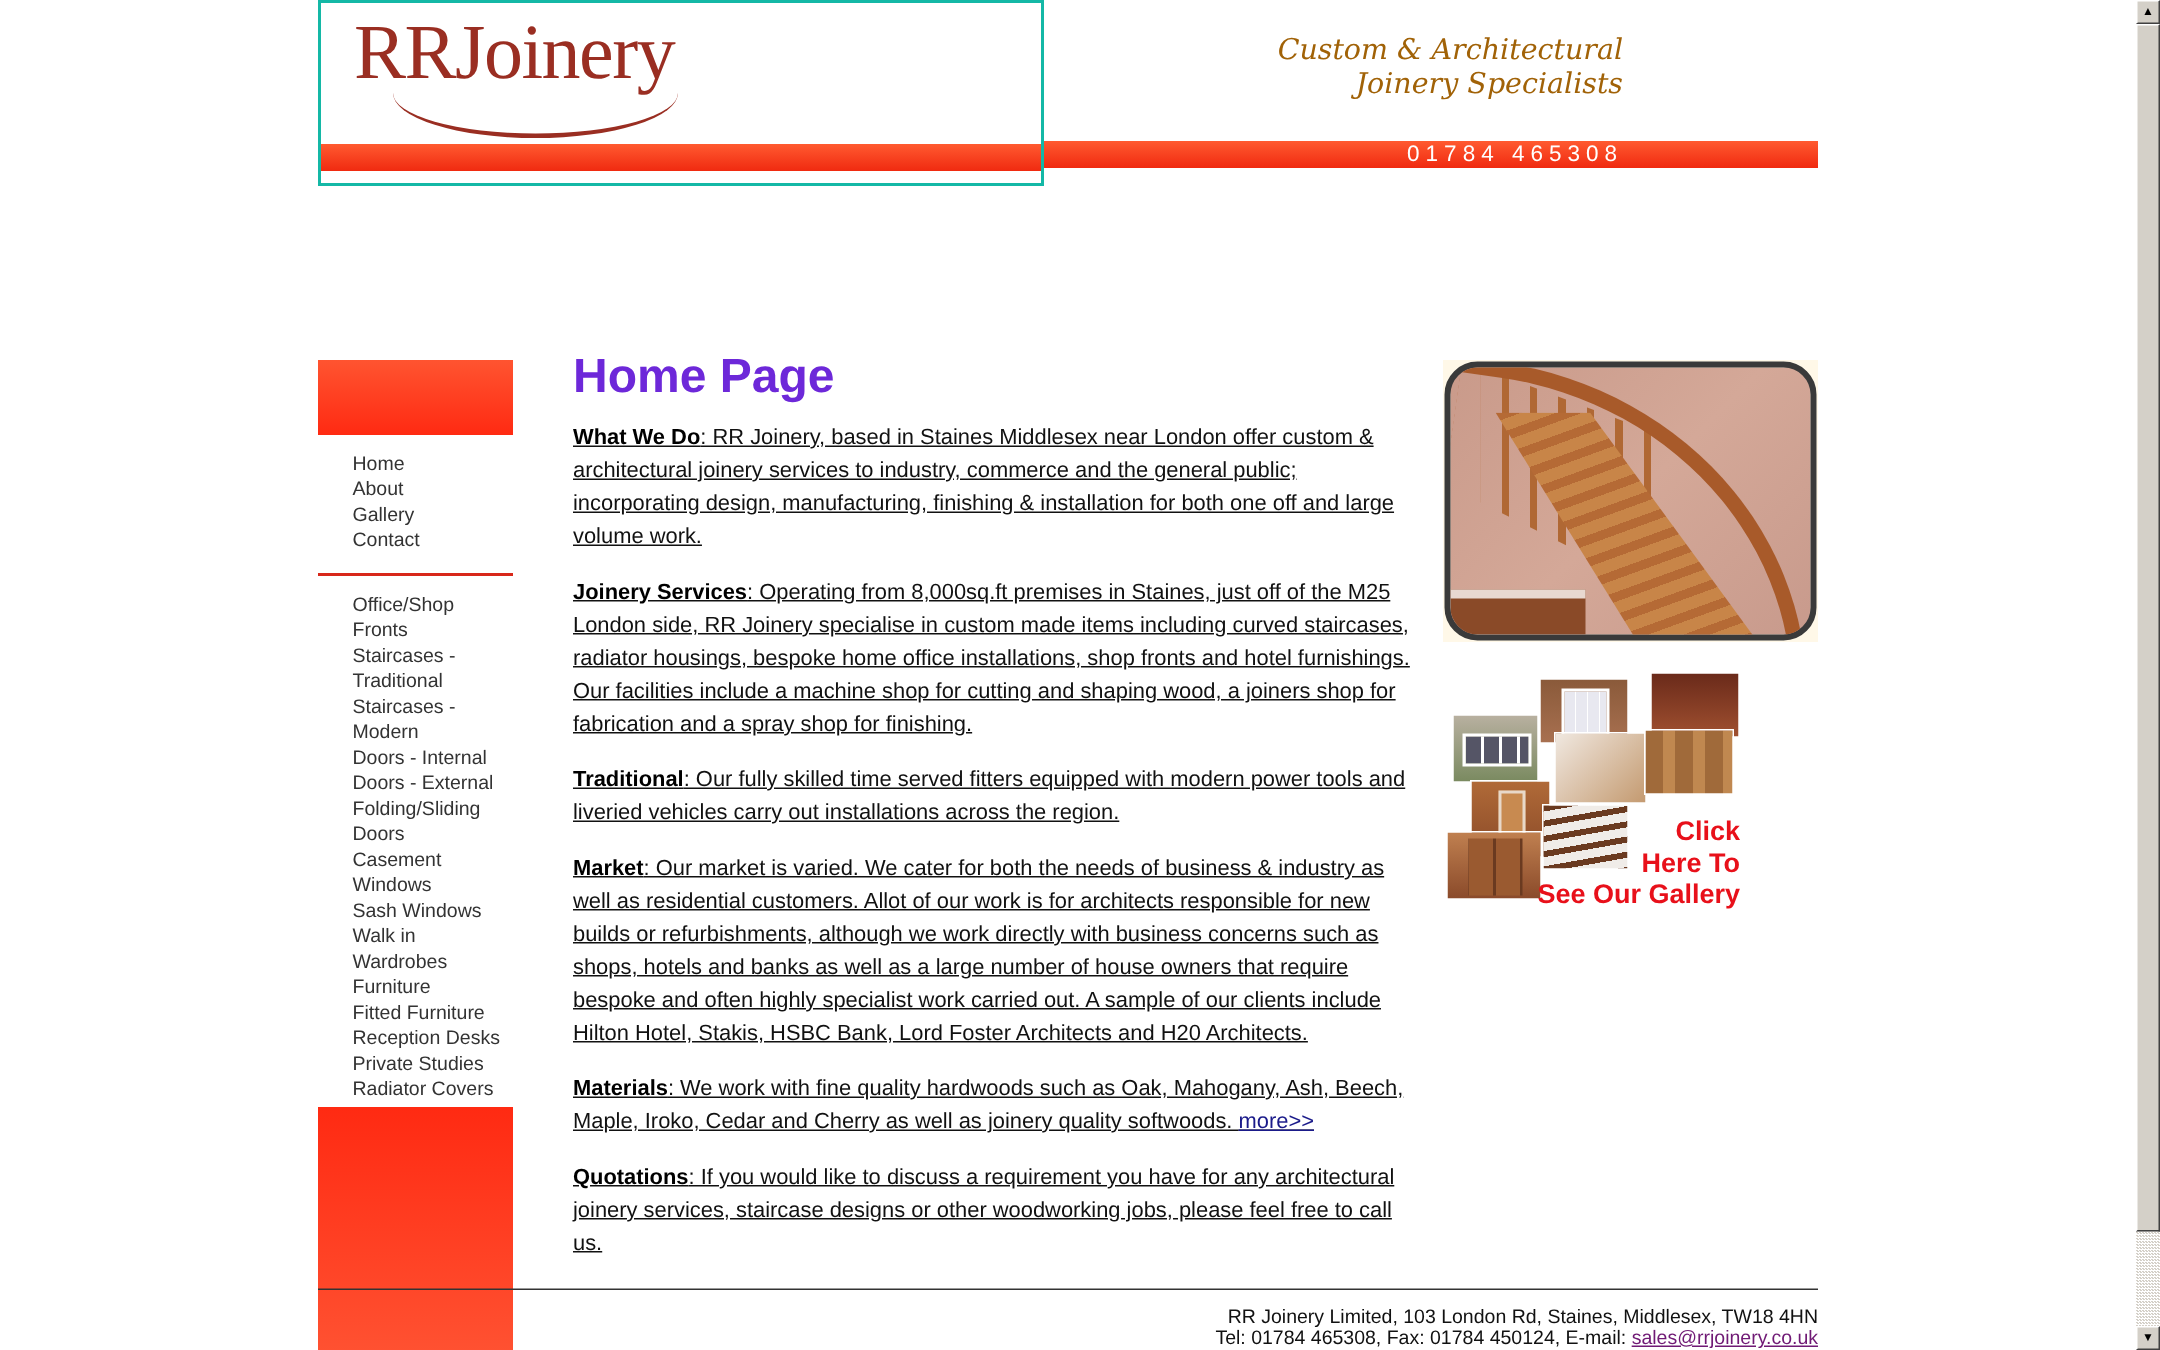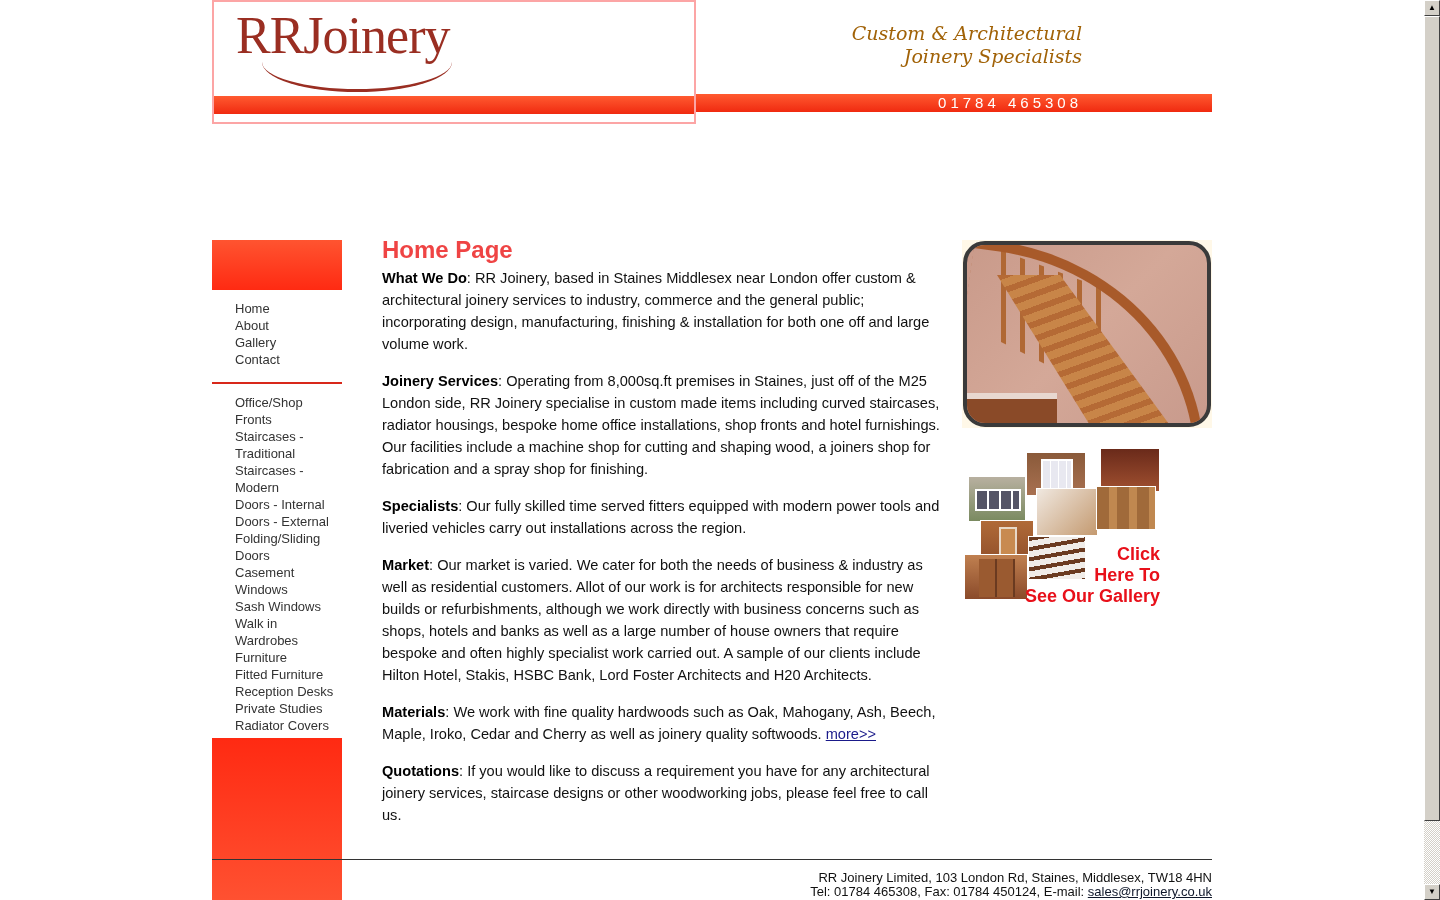--- a/index.html
+++ b/index.html
@@ -3,40 +3,40 @@
 <meta charset="utf-8">
 <style>
   * { box-sizing: border-box; margin: 0; padding: 0; }
   html, body { width: 1440px; height: 900px; overflow: hidden; background: #ffffff; }
   body { font-family: "Liberation Sans", sans-serif; color: #000; position: relative; }
 
   .page { position: absolute; left: 212px; top: 0; width: 1000px; height: 900px; }
 
   
   .header { position: absolute; left: 0; top: 0; width: 1000px; height: 124px; }
-  .logo-box { position: absolute; left: 0; top: 0; width: 484px; height: 124px; border: 2px solid #fca5a5; background: #fff; overflow: hidden; }
+  .logo-box { position: absolute; left: 0; top: 0; width: 484px; height: 124px; border: 2px solid #14b8a6; background: #fff; overflow: hidden; }
   .logo-text { position: absolute; left: 22px; top: 4px; font-family: "Liberation Serif", serif; font-size: 52px; color: #9a2e22; letter-spacing: -1px; }
   .logo-swoosh { position: absolute; left: 48px; top: 60px; width: 190px; height: 30px; border-bottom: 3px solid #9a2e22; border-radius: 0 0 50% 50% / 0 0 100% 100%; }
   .red-bar { position: absolute; left: 0; top: 94px; width: 1000px; height: 18px; background: linear-gradient(#ff5a30, #f02a10); }
   .logo-box .red-bar-in { position: absolute; left: 0; top: 94px; width: 484px; height: 18px; background: linear-gradient(#ff5a30, #f02a10); }
   .tagline { position: absolute; right: 130px; top: 22px; text-align: right; font-family: "DejaVu Serif", serif; font-style: italic; font-size: 19px; line-height: 23px; color: #a16207; }
   .phone { position: absolute; right: 130px; top: 94px; height: 18px; line-height: 18px; font-size: 15px; color: #fff; letter-spacing: 4px; }
 
   
   .nav { position: absolute; left: 0; top: 240px; width: 130px; }
   .nav-top-block { width: 130px; height: 50px; background: linear-gradient(#ff5430, #ff2a12); }
   .nav-list { list-style: none; margin-top: 10px; }
   .nav-list li { font-size: 13px; line-height: 17px; color: #333; cursor: pointer; margin-left: 23px; }
   .nav-divider { width: 130px; height: 2px; background: #d8281a; margin: 14px 0 10px 0; }
   .nav-bottom-block { width: 130px; height: 200px; background: linear-gradient(#ff2a12, #ff5a38); margin-top: 4px; }
 
   
   .main { position: absolute; left: 170px; top: 233px; width: 565px; }
-  .page-title { font-size: 24px; font-weight: bold; color: #ef4444; line-height: 34px; }
-  .para { font-size: 14.6px; line-height: 22px; color: #111; margin-bottom: 15px; }
+  .page-title { font-size: 32px; font-weight: bold; color: #6d28d9; margin-bottom: 14px; line-height: 34px; }
+  .para { font-size: 14.6px; line-height: 22px; color: #111; margin-bottom: 15px; text-decoration: underline; }
   .para b { font-weight: bold; color: #000; }
   .para a { color: #1a1a8a; text-decoration: underline; }
 
   
   .stair-img { position: absolute; left: 750px; top: 240px; width: 250px; height: 188px; background: #fff8e8; }
   .stair-frame { position: absolute; left: 1px; top: 1px; width: 248px; height: 186px; border: 4px solid #3a3a3a; border-radius: 22px; overflow: hidden;
      background: linear-gradient(135deg, #c99a8a 0%, #d4a898 50%, #c89a8c 100%); }
   .stair-rail { position: absolute; left: -10px; top: 10px; width: 260px; height: 240px; border-top: 10px solid #a85a2a; border-right: 10px solid #a85a2a; border-radius: 0 90% 0 0; transform: rotate(8deg); }
   .stair-steps { position: absolute; left: 30px; top: 30px; width: 180px; height: 160px;
      background: repeating-linear-gradient(160deg, #b56a35 0 6px, #c88548 6px 14px); clip-path: polygon(0 0, 35% 0, 100% 100%, 55% 100%); }
@@ -44,21 +44,21 @@
      background: repeating-linear-gradient(90deg, transparent 0 14px, #b06834 14px 19px); clip-path: polygon(0 0, 100% 30%, 100% 100%, 0 60%); }
   .stair-door { position: absolute; left: 0; bottom: 0; width: 90px; height: 30px; background: #8a4a28; border-top: 6px solid #e8d8d0; }
 
   .gallery-link { position: absolute; left: 752px; top: 448px; width: 196px; height: 160px; cursor: pointer; }
   .thumb { position: absolute; border: 1px solid #fff; }
   .gallery-cta { position: absolute; right: 0; top: 96px; text-align: right; font-size: 18px; line-height: 21px; color: #e8101a; font-weight: bold; }
 
   
   .footer-line { position: absolute; left: 0; top: 859px; width: 1000px; height: 1px; background: #333; }
   .footer { position: absolute; left: 0; top: 871px; width: 1000px; text-align: right; font-size: 13px; line-height: 14px; color: #111; }
-  .footer a { color: #0f172a; text-decoration: underline; }
+  .footer a { color: #701a75; text-decoration: underline; }
 
   
   .scrollbar { position: absolute; right: 0; top: 0; width: 16px; height: 900px; background: repeating-conic-gradient(#d4d0c8 0 25%, #ffffff 0 50%) 0 0 / 2px 2px; }
   .scroll-btn { position: absolute; left: 0; width: 16px; height: 16px; background: #d4d0c8; border: 1px solid; border-color: #fff #404040 #404040 #fff; font-size: 8px; text-align: center; line-height: 14px; color: #000; }
   .scroll-thumb { position: absolute; left: 0; top: 16px; width: 16px; height: 805px; background: #d4d0c8; border: 1px solid; border-color: #fff #404040 #404040 #fff; }
 </style>
 </head>
 <body>
 
 <div class="page">
@@ -102,21 +102,21 @@
       <li>Private Studies</li>
       <li>Radiator Covers</li>
     </ul>
     <div class="nav-bottom-block"></div>
   </div>
 
   <div class="main">
     <h1 class="page-title">Home Page</h1>
     <p class="para"><b>What We Do</b><span>: RR Joinery, based in Staines Middlesex near London offer custom &amp; architectural joinery services to industry, commerce and the general public; incorporating design, manufacturing, finishing &amp; installation for both one off and large volume work.</span></p>
     <p class="para"><b>Joinery Services</b><span>: Operating from 8,000sq.ft premises in Staines, just off of the M25 London side, RR Joinery specialise in custom made items including curved staircases, radiator housings, bespoke home office installations, shop fronts and hotel furnishings. Our facilities include a machine shop for cutting and shaping wood, a joiners shop for fabrication and a spray shop for finishing.</span></p>
-    <p class="para"><b>Specialists</b><span>: Our fully skilled time served fitters equipped with modern power tools and liveried vehicles carry out installations across the region.</span></p>
+    <p class="para"><b>Traditional</b><span>: Our fully skilled time served fitters equipped with modern power tools and liveried vehicles carry out installations across the region.</span></p>
     <p class="para"><b>Market</b><span>: Our market is varied. We cater for both the needs of business &amp; industry as well as residential customers. Allot of our work is for architects responsible for new builds or refurbishments, although we work directly with business concerns such as shops, hotels and banks as well as a large number of house owners that require bespoke and often highly specialist work carried out. A sample of our clients include Hilton Hotel, Stakis, HSBC Bank, Lord Foster Architects and H20 Architects.</span></p>
     <p class="para"><b>Materials</b><span>: We work with fine quality hardwoods such as Oak, Mahogany, Ash, Beech, Maple, Iroko, Cedar and Cherry as well as joinery quality softwoods. </span><a href="#">more&gt;&gt;</a></p>
     <p class="para"><b>Quotations</b><span>: If you would like to discuss a requirement you have for any architectural joinery services, staircase designs or other woodworking jobs, please feel free to call us.</span></p>
   </div>
 
   <div class="stair-img">
     <div class="stair-frame">
       <div class="stair-baluster"></div>
       <div class="stair-steps"></div>
       <div class="stair-rail"></div>

